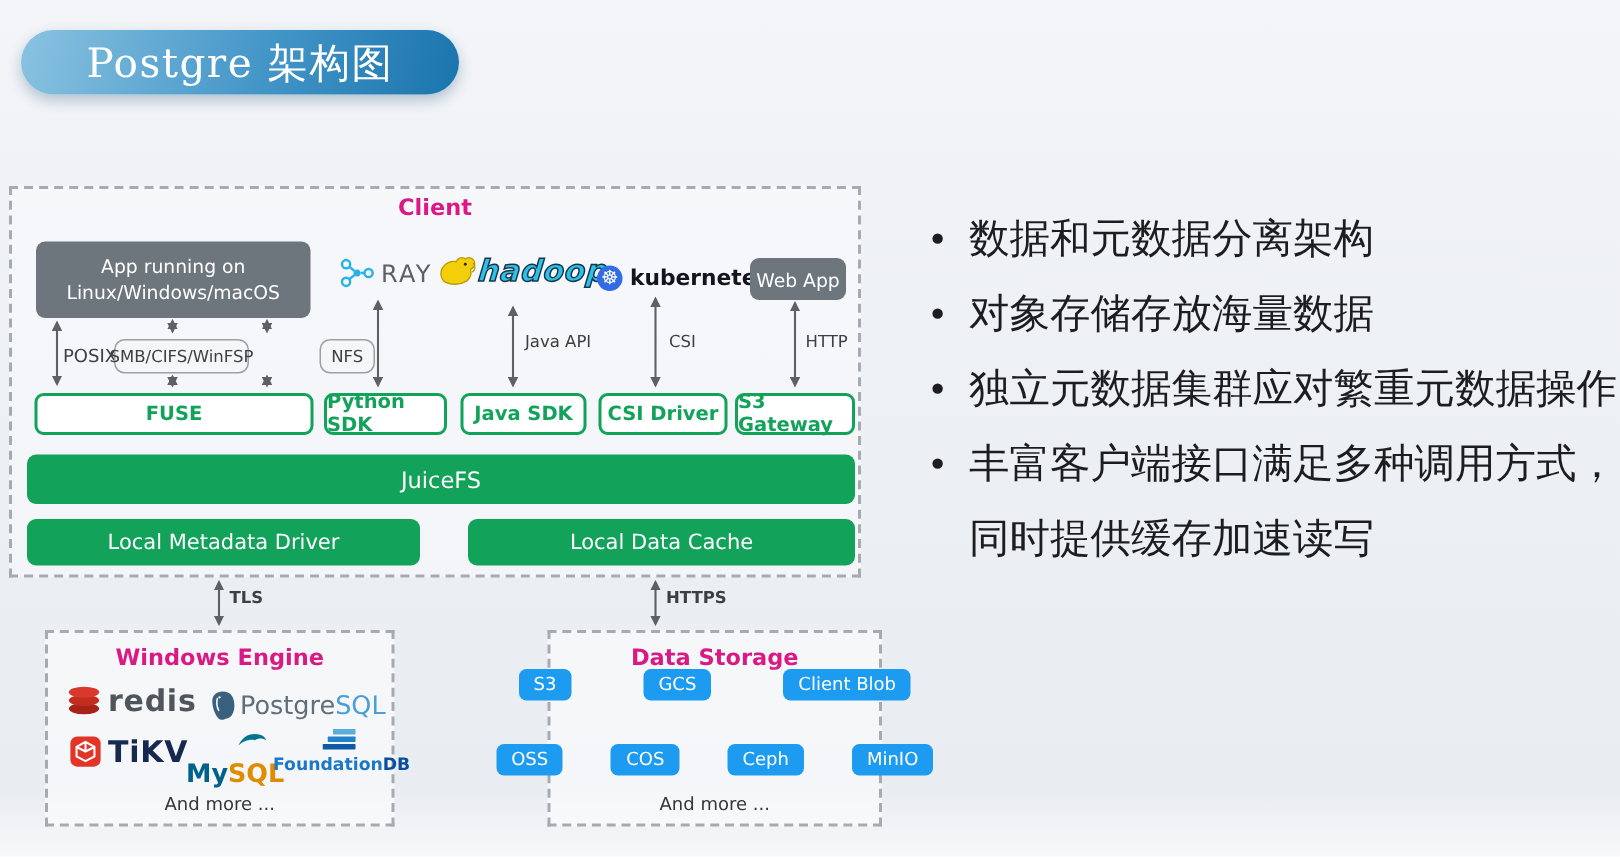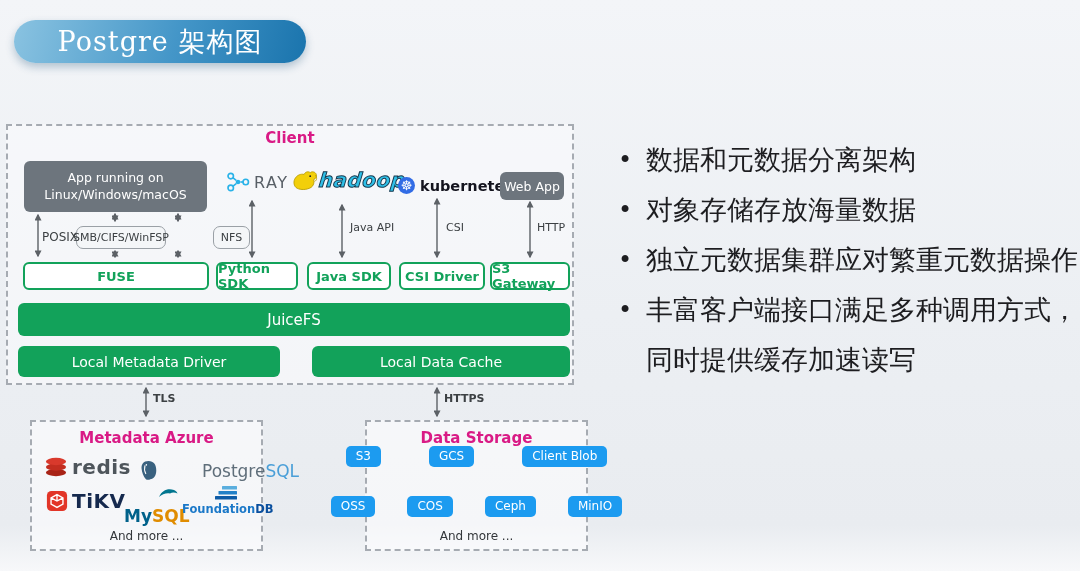--- a/index.html
+++ b/index.html
@@ -68,21 +68,21 @@
   .engine-box  { left:30px;  top:420px; width:233px; height:131px; }
   .storage-box { left:325px; top:420px; width:223px; height:131px;margin-left:40px; }
   .sub-title { position:absolute; top:7px; left:0; width:100%; text-align:center;
     font-weight:bold; font-size:15px; color:#d91a85; }
   .more-label { position:absolute; bottom:6px; left:0; width:100%; text-align:center;
     font-size:12px; color:#33363a; }
   .db-logo { position:absolute; display:flex; align-items:center; gap:4px; }
   .redis-logo { left:12px; top:33px; }
   .redis-text { font-size:20px; font-weight:600; color:#4e555b; letter-spacing:.5px; }
   .pg-logo { left:107px; top:38px; gap:2px; }
-  .pg-text { font-size:17px; color:#5f6e7a;margin-left:42px; }
+  .pg-text { font-size:17px; color:#5f6e7a; }
   .pg-text .sql { color:#4a9fd8; }
   .tikv-logo { left:14px; top:67px; }
   .tikv-text { font-size:20px; font-weight:bold; color:#15294e; letter-spacing:.5px; }
   .mysql-logo { left:92px; top:70px; position:absolute; width:52px; height:34px; }
   .mysql-dolphin { position:absolute; right:-2px; top:-4px; }
   .mysql-text { position:absolute; left:0; bottom:0; font-size:17px; font-weight:bold; color:#00618a; }
   .mysql-text .sql { color:#e08c00; }
   .fdb-logo { left:150px; top:64px; position:absolute; display:flex; flex-direction:column;
     align-items:center; gap:2px; }
   .fdb-text { font-size:11.5px; font-weight:bold; color:#1b78c8; }
@@ -184,21 +184,21 @@
     <div class="iface iface-2">Java SDK</div>
     <div class="iface iface-3">CSI Driver</div>
     <div class="iface iface-4">S3 Gateway</div>
 
     <div class="green-bar juicefs-bar">JuiceFS</div>
     <div class="green-bar cache-1">Local Metadata Driver</div>
     <div class="green-bar cache-2">Local Data Cache</div>
   </div>
 
   <div class="sub-box engine-box">
-    <div class="sub-title">Metadata Azure</div>
+    <div class="sub-title">Windows Engine</div>
 
     <div class="db-logo redis-logo">
       <svg width="24" height="22" viewBox="0 0 26 24">
         <ellipse cx="13" cy="18" rx="11" ry="4" fill="#a82317"></ellipse>
         <ellipse cx="13" cy="12" rx="11" ry="4" fill="#c32d20"></ellipse>
         <ellipse cx="13" cy="6" rx="11" ry="4" fill="#d9392c"></ellipse>
       </svg>
       <span class="redis-text">redis</span>
     </div>
 

